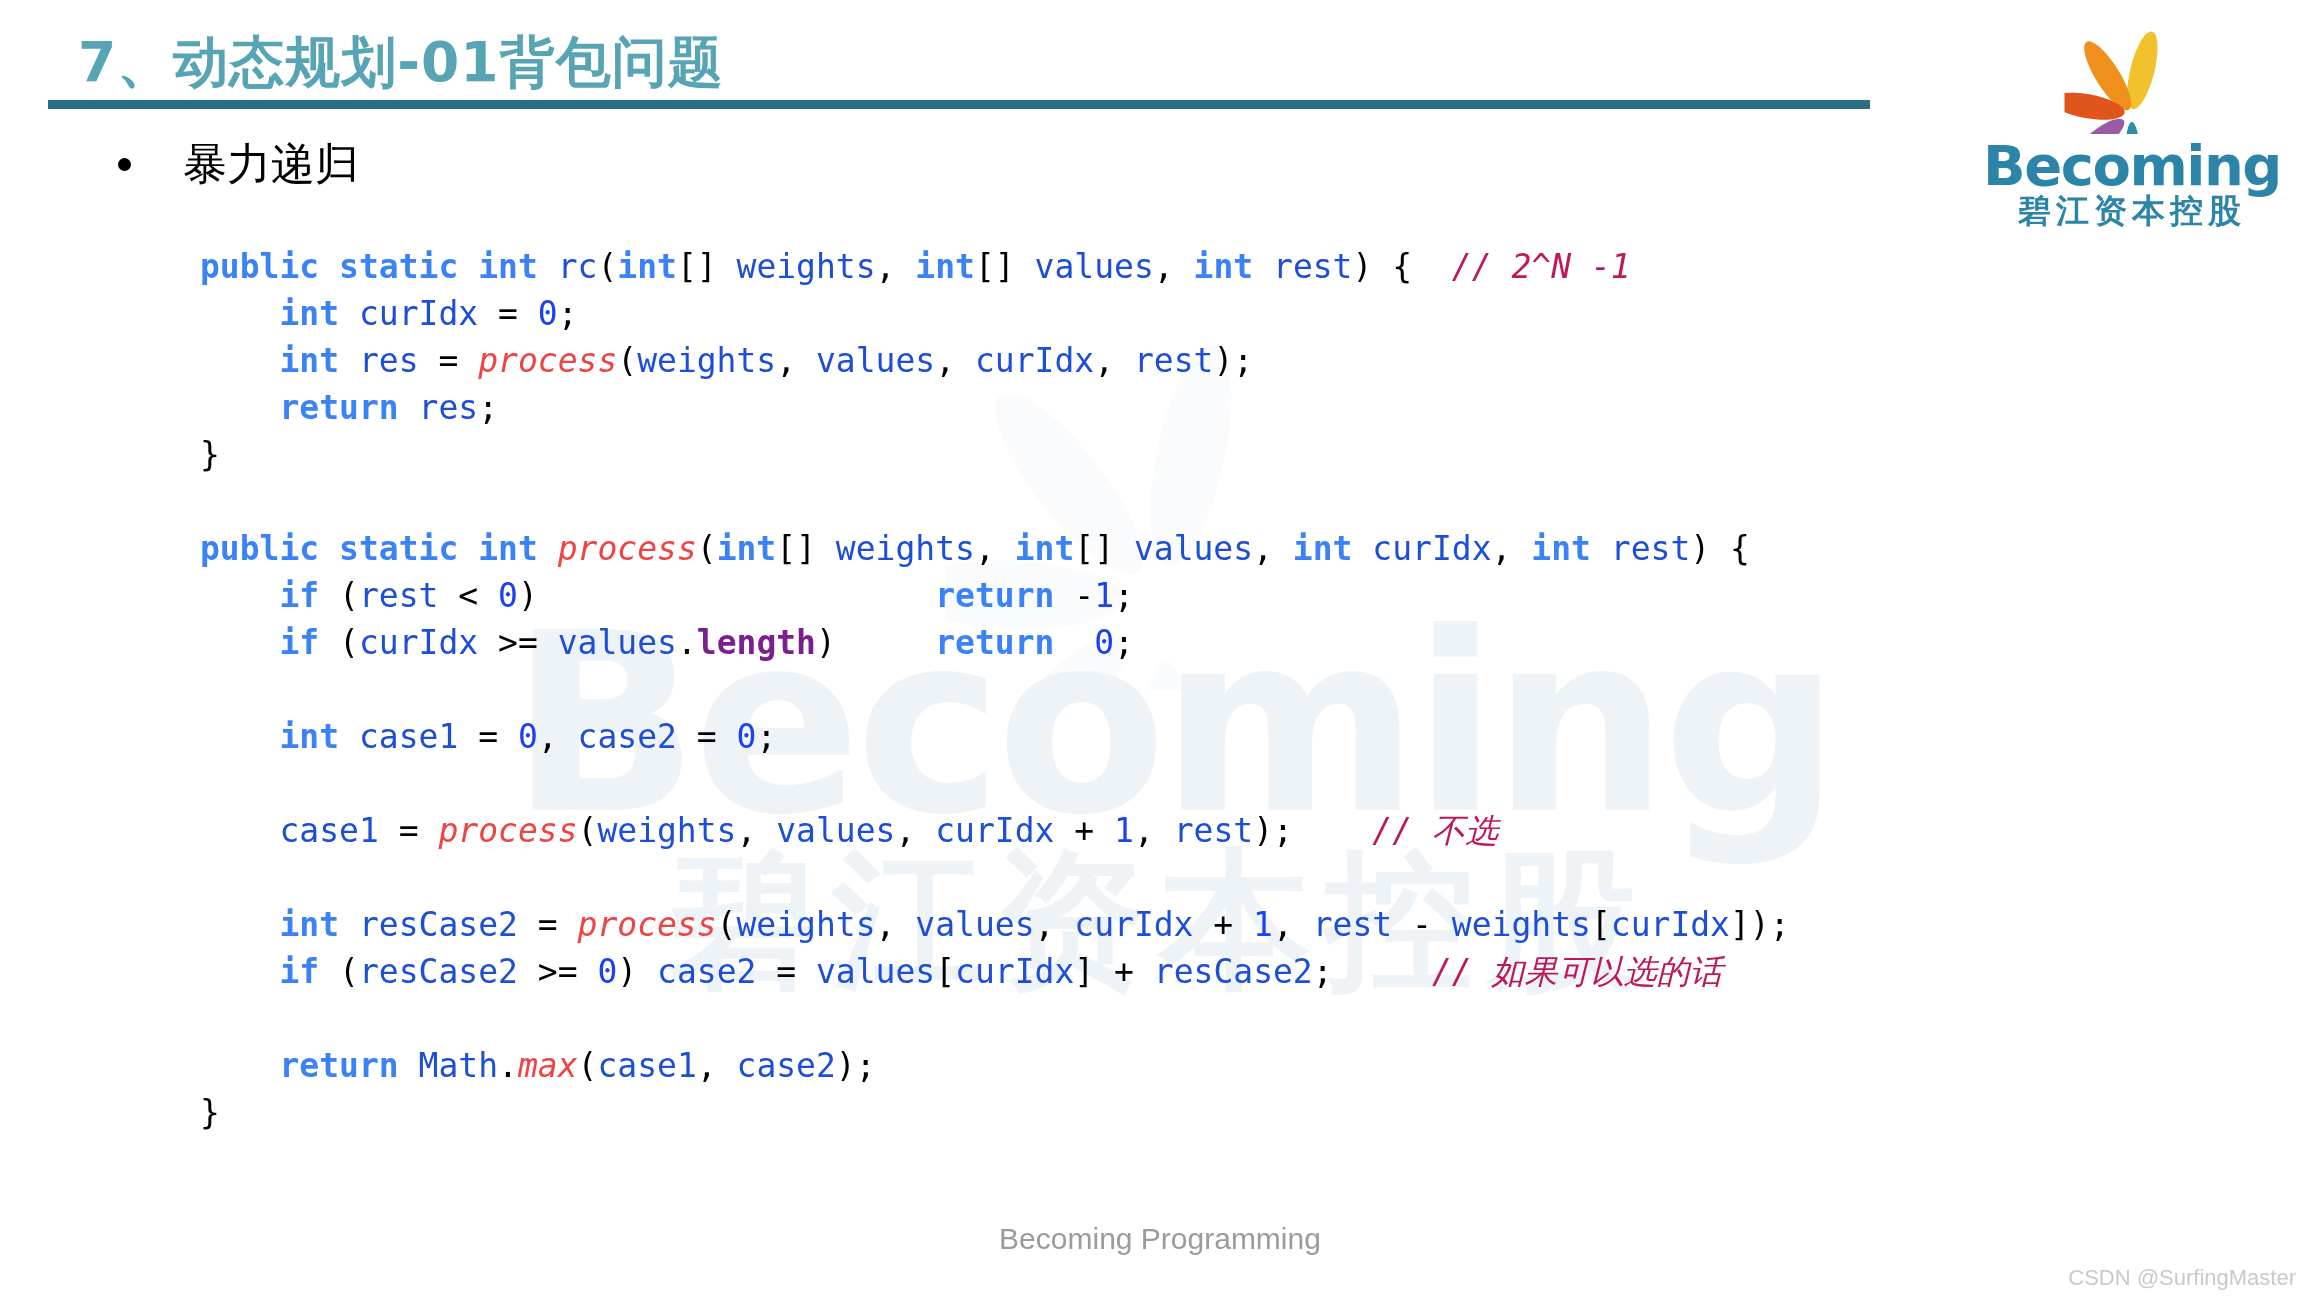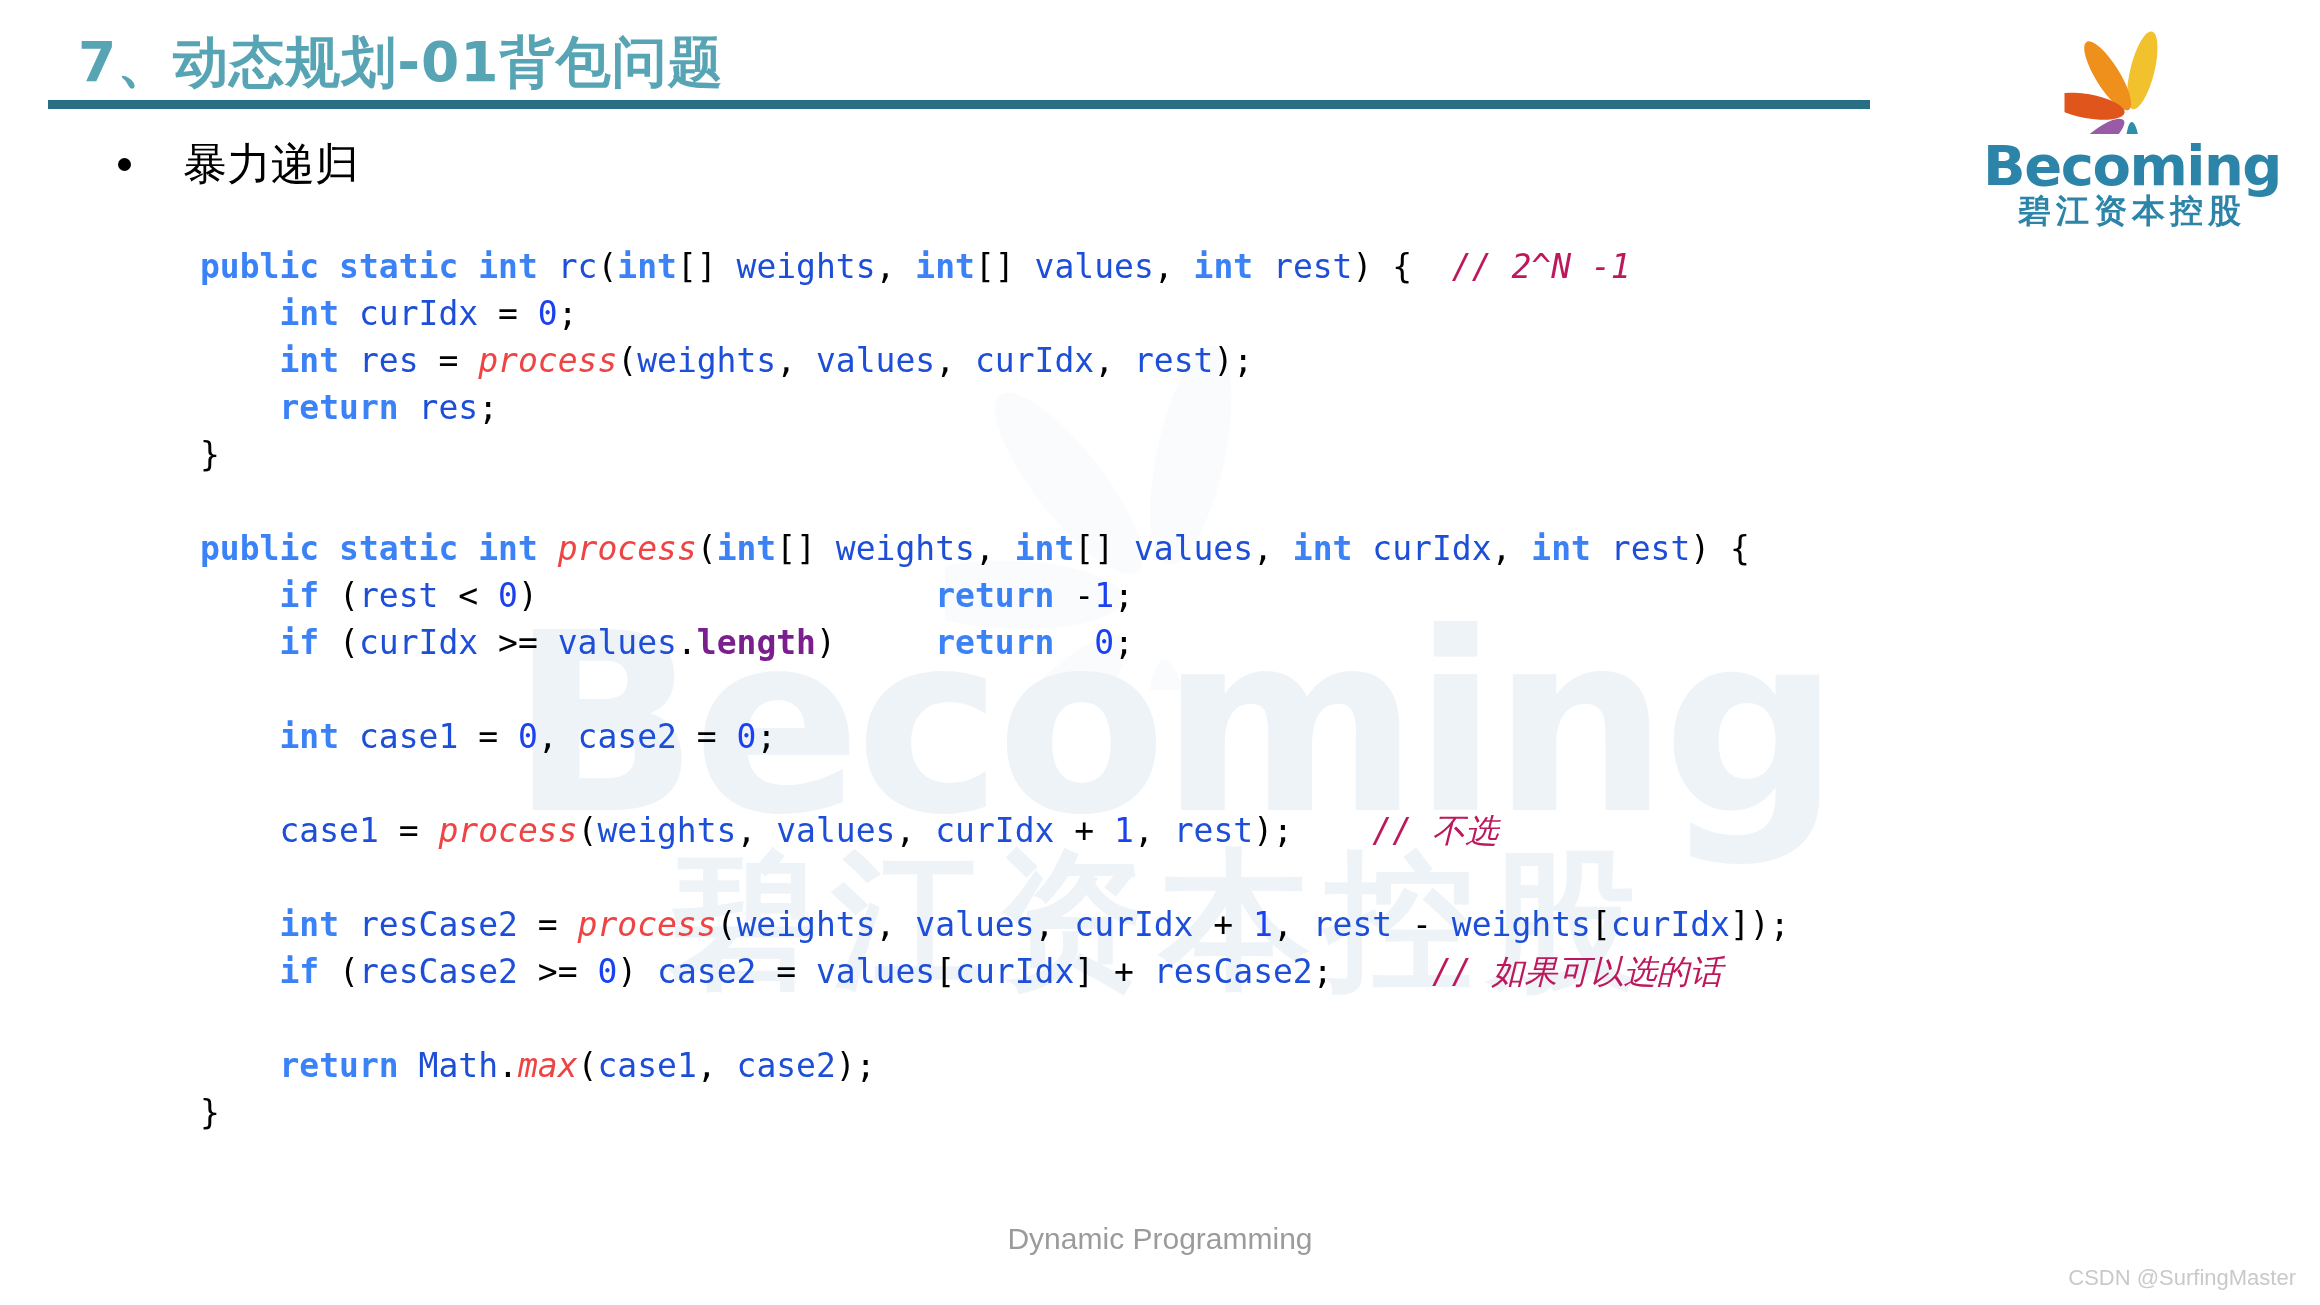--- a/index.html
+++ b/index.html
@@ -248,16 +248,16 @@
     <div id="logo-cn">碧江资本控股</div>
   </div>
 
   <div id="bullet-row">
     <span id="bullet-dot"></span>
     <span id="bullet-label">暴力递归</span>
   </div>
 
   <div id="code"><div class="line"><span class="kw">public</span> <span class="kw">static</span> <span class="kw">int</span> <span class="pln">rc</span>(<span class="kw">int</span>[] <span class="pln">weights</span>, <span class="kw">int</span>[] <span class="pln">values</span>, <span class="kw">int</span> <span class="pln">rest</span>) {  <span class="cmt">// 2^N -1</span></div><div class="line">    <span class="kw">int</span> <span class="pln">curIdx</span> = <span class="num">0</span>;</div><div class="line">    <span class="kw">int</span> <span class="pln">res</span> = <span class="mth">process</span>(<span class="pln">weights</span>, <span class="pln">values</span>, <span class="pln">curIdx</span>, <span class="pln">rest</span>);</div><div class="line">    <span class="kw">return</span> <span class="pln">res</span>;</div><div class="line">}</div><div class="line blank">&nbsp;</div><div class="line"><span class="kw">public</span> <span class="kw">static</span> <span class="kw">int</span> <span class="mth">process</span>(<span class="kw">int</span>[] <span class="pln">weights</span>, <span class="kw">int</span>[] <span class="pln">values</span>, <span class="kw">int</span> <span class="pln">curIdx</span>, <span class="kw">int</span> <span class="pln">rest</span>) {</div><div class="line">    <span class="kw">if</span> (<span class="pln">rest</span> &lt; <span class="num">0</span>)                    <span class="kw">return</span> -<span class="num">1</span>;</div><div class="line">    <span class="kw">if</span> (<span class="pln">curIdx</span> &gt;= <span class="pln">values</span>.<span class="fld">length</span>)     <span class="kw">return</span>  <span class="num">0</span>;</div><div class="line blank">&nbsp;</div><div class="line">    <span class="kw">int</span> <span class="pln">case1</span> = <span class="num">0</span>, <span class="pln">case2</span> = <span class="num">0</span>;</div><div class="line blank">&nbsp;</div><div class="line">    <span class="pln">case1</span> = <span class="mth">process</span>(<span class="pln">weights</span>, <span class="pln">values</span>, <span class="pln">curIdx</span> + <span class="num">1</span>, <span class="pln">rest</span>);    <span class="cmt">// 不选</span></div><div class="line blank">&nbsp;</div><div class="line">    <span class="kw">int</span> <span class="pln">resCase2</span> = <span class="mth">process</span>(<span class="pln">weights</span>, <span class="pln">values</span>, <span class="pln">curIdx</span> + <span class="num">1</span>, <span class="pln">rest</span> - <span class="pln">weights</span>[<span class="pln">curIdx</span>]);</div><div class="line">    <span class="kw">if</span> (<span class="pln">resCase2</span> &gt;= <span class="num">0</span>) <span class="pln">case2</span> = <span class="pln">values</span>[<span class="pln">curIdx</span>] + <span class="pln">resCase2</span>;     <span class="cmt">// 如果可以选的话</span></div><div class="line blank">&nbsp;</div><div class="line">    <span class="kw">return</span> <span class="pln">Math</span>.<span class="mth">max</span>(<span class="pln">case1</span>, <span class="pln">case2</span>);</div><div class="line">}</div></div>
 
-  <div id="footer-note">Dynamic Programming</div>
+  <div id="footer-note">Becoming Programming</div>
   <div id="csdn-watermark">CSDN @SurfingMaster</div>
 
 </div>
 
 </body></html>

